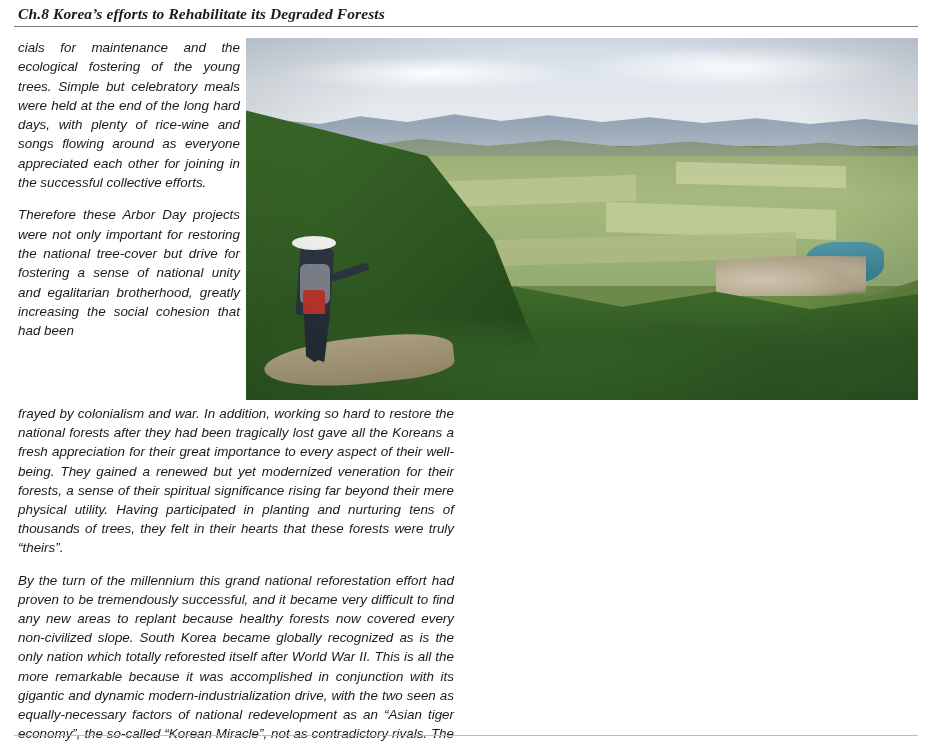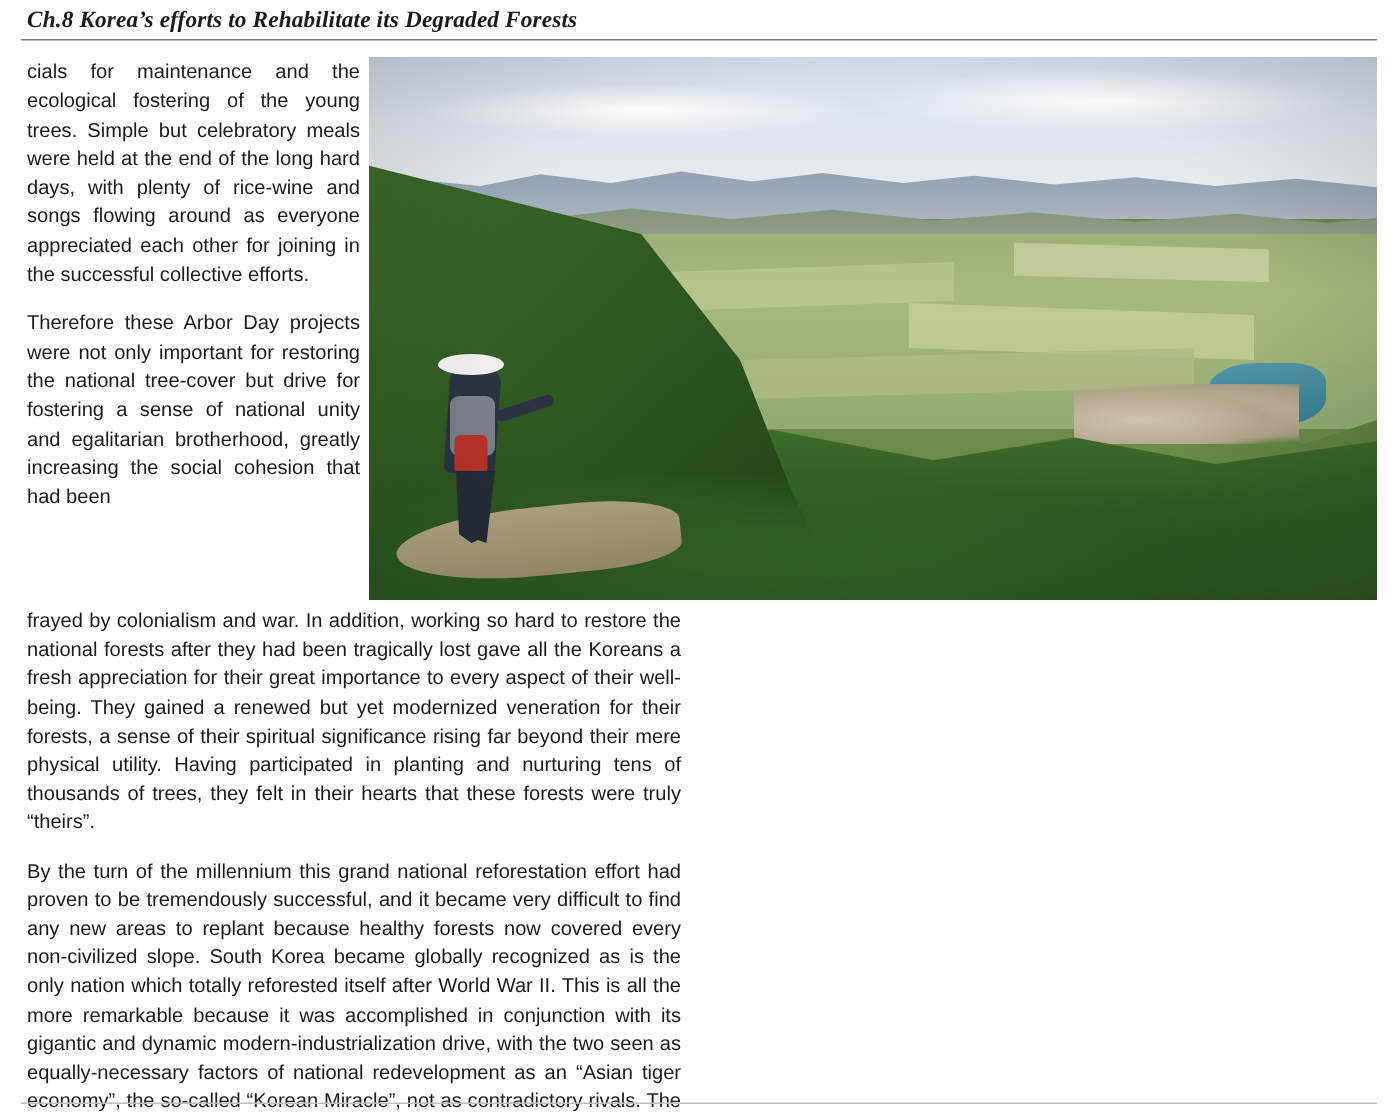--- a/index.html
+++ b/index.html
@@ -91,20 +91,21 @@
   }
 
   p.bt {
     margin: 0 0 13px 0;
     font-size: 13.4px;
     line-height: 19.2px;
     text-align: justify;
     text-justify: inter-word;
     hyphens: none;
     color: #1a1a1a;
+    font-style: italic;
   }
   p.bt:last-child { margin-bottom: 0; }
 
   .col-left-top p.bt {
     font-size: 13.4px;
     line-height: 19.3px;
   }
 
   
   .ph-sky {

